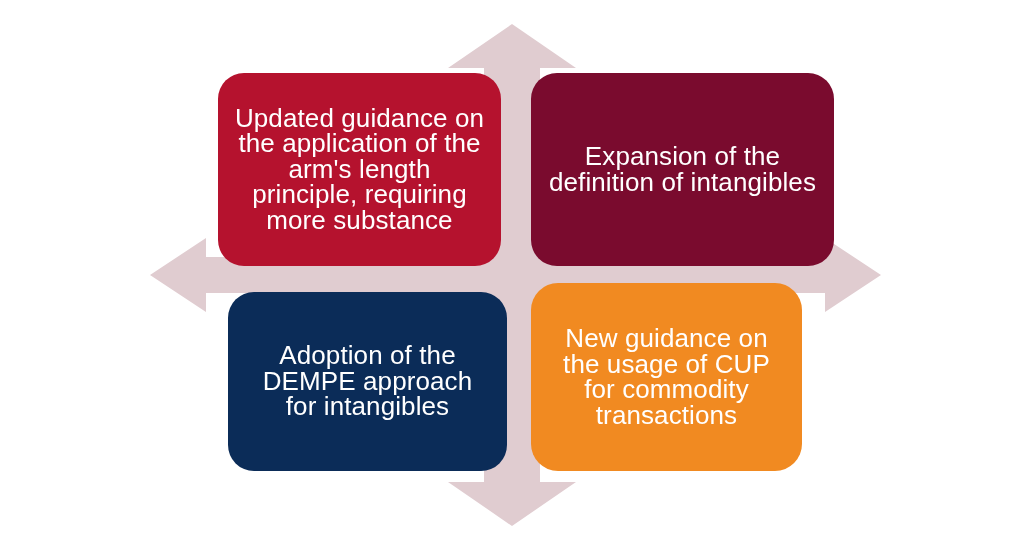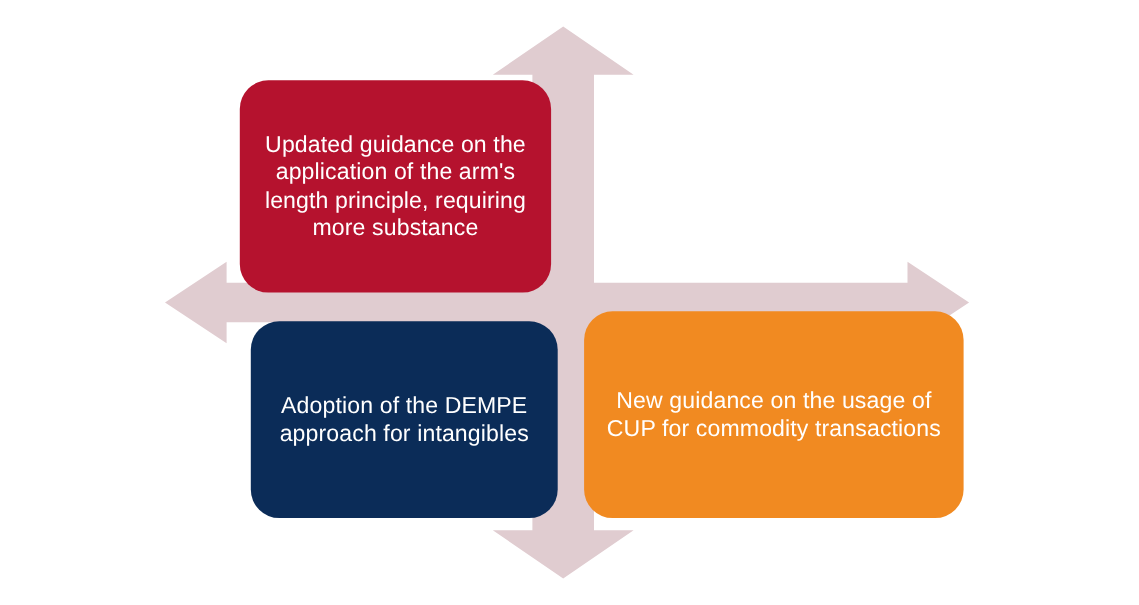--- a/index.html
+++ b/index.html
@@ -27,21 +27,21 @@
   }
   .quad-box {
     position: absolute;
     box-sizing: border-box;
     border-radius: 26px;
     display: flex;
     align-items: center;
     justify-content: flex-start;
     text-align: center;
     color: #ffffff;
-    font-size: 21px;
+    font-size: 26px;
     line-height: 25.5px;
     letter-spacing: 0.1px;
     padding: 21px 16px;
     white-space: pre-line;
   }
   .quad-label {
     display: block;
     width: 100%;
   }
   #box-top-left {
@@ -58,22 +58,23 @@
   }
   #box-bottom-left {
     left: 228px;
     top: 292px;
     width: 279px;
     height: 179px;
   }
   #box-bottom-right {
     left: 531px;
     top: 283px;
-    width: 345px;
+    width: 271px;
     height: 188px;
+    border-radius: 27px;
   }
 </style>
 </head>
 <body>
 
 <div id="canvas">
 
   <svg id="arrow-layer" viewBox="0 0 1035 550" xmlns="http://www.w3.org/2000/svg" aria-hidden="true">
 
     <path fill="#E0CCD0" d="M 512 24 L 576 68 L 540 68 L 540 288 L 484 288 L 484 68 L 448 68 Z"></path>
@@ -82,20 +83,23 @@
 
     <path fill="#E0CCD0" d="M 150 275 L 206 238 L 206 257 L 540 257 L 540 293 L 206 293 L 206 312 Z"></path>
 
     <path fill="#E0CCD0" d="M 881 275 L 825 238 L 825 257 L 490 257 L 490 293 L 825 293 L 825 312 Z"></path>
   </svg>
 
   <div class="quad-box" id="box-top-left" style="background:#B5122E">
     <span class="quad-label">Updated guidance on the application of the arm's length principle, requiring more substance</span>
   </div>
 
+  <div class="quad-box" id="box-top-right" style="background:#7A0B2E">
+    <span class="quad-label">Expansion of the definition of intangibles</span>
+  </div>
 
   <div class="quad-box" id="box-bottom-left" style="background:#0B2C58">
     <span class="quad-label">Adoption of the DEMPE approach for intangibles</span>
   </div>
 
   <div class="quad-box" id="box-bottom-right" style="background:#F18A21">
     <span class="quad-label">New guidance on the usage of CUP for commodity transactions</span>
   </div>
 
 </div>

